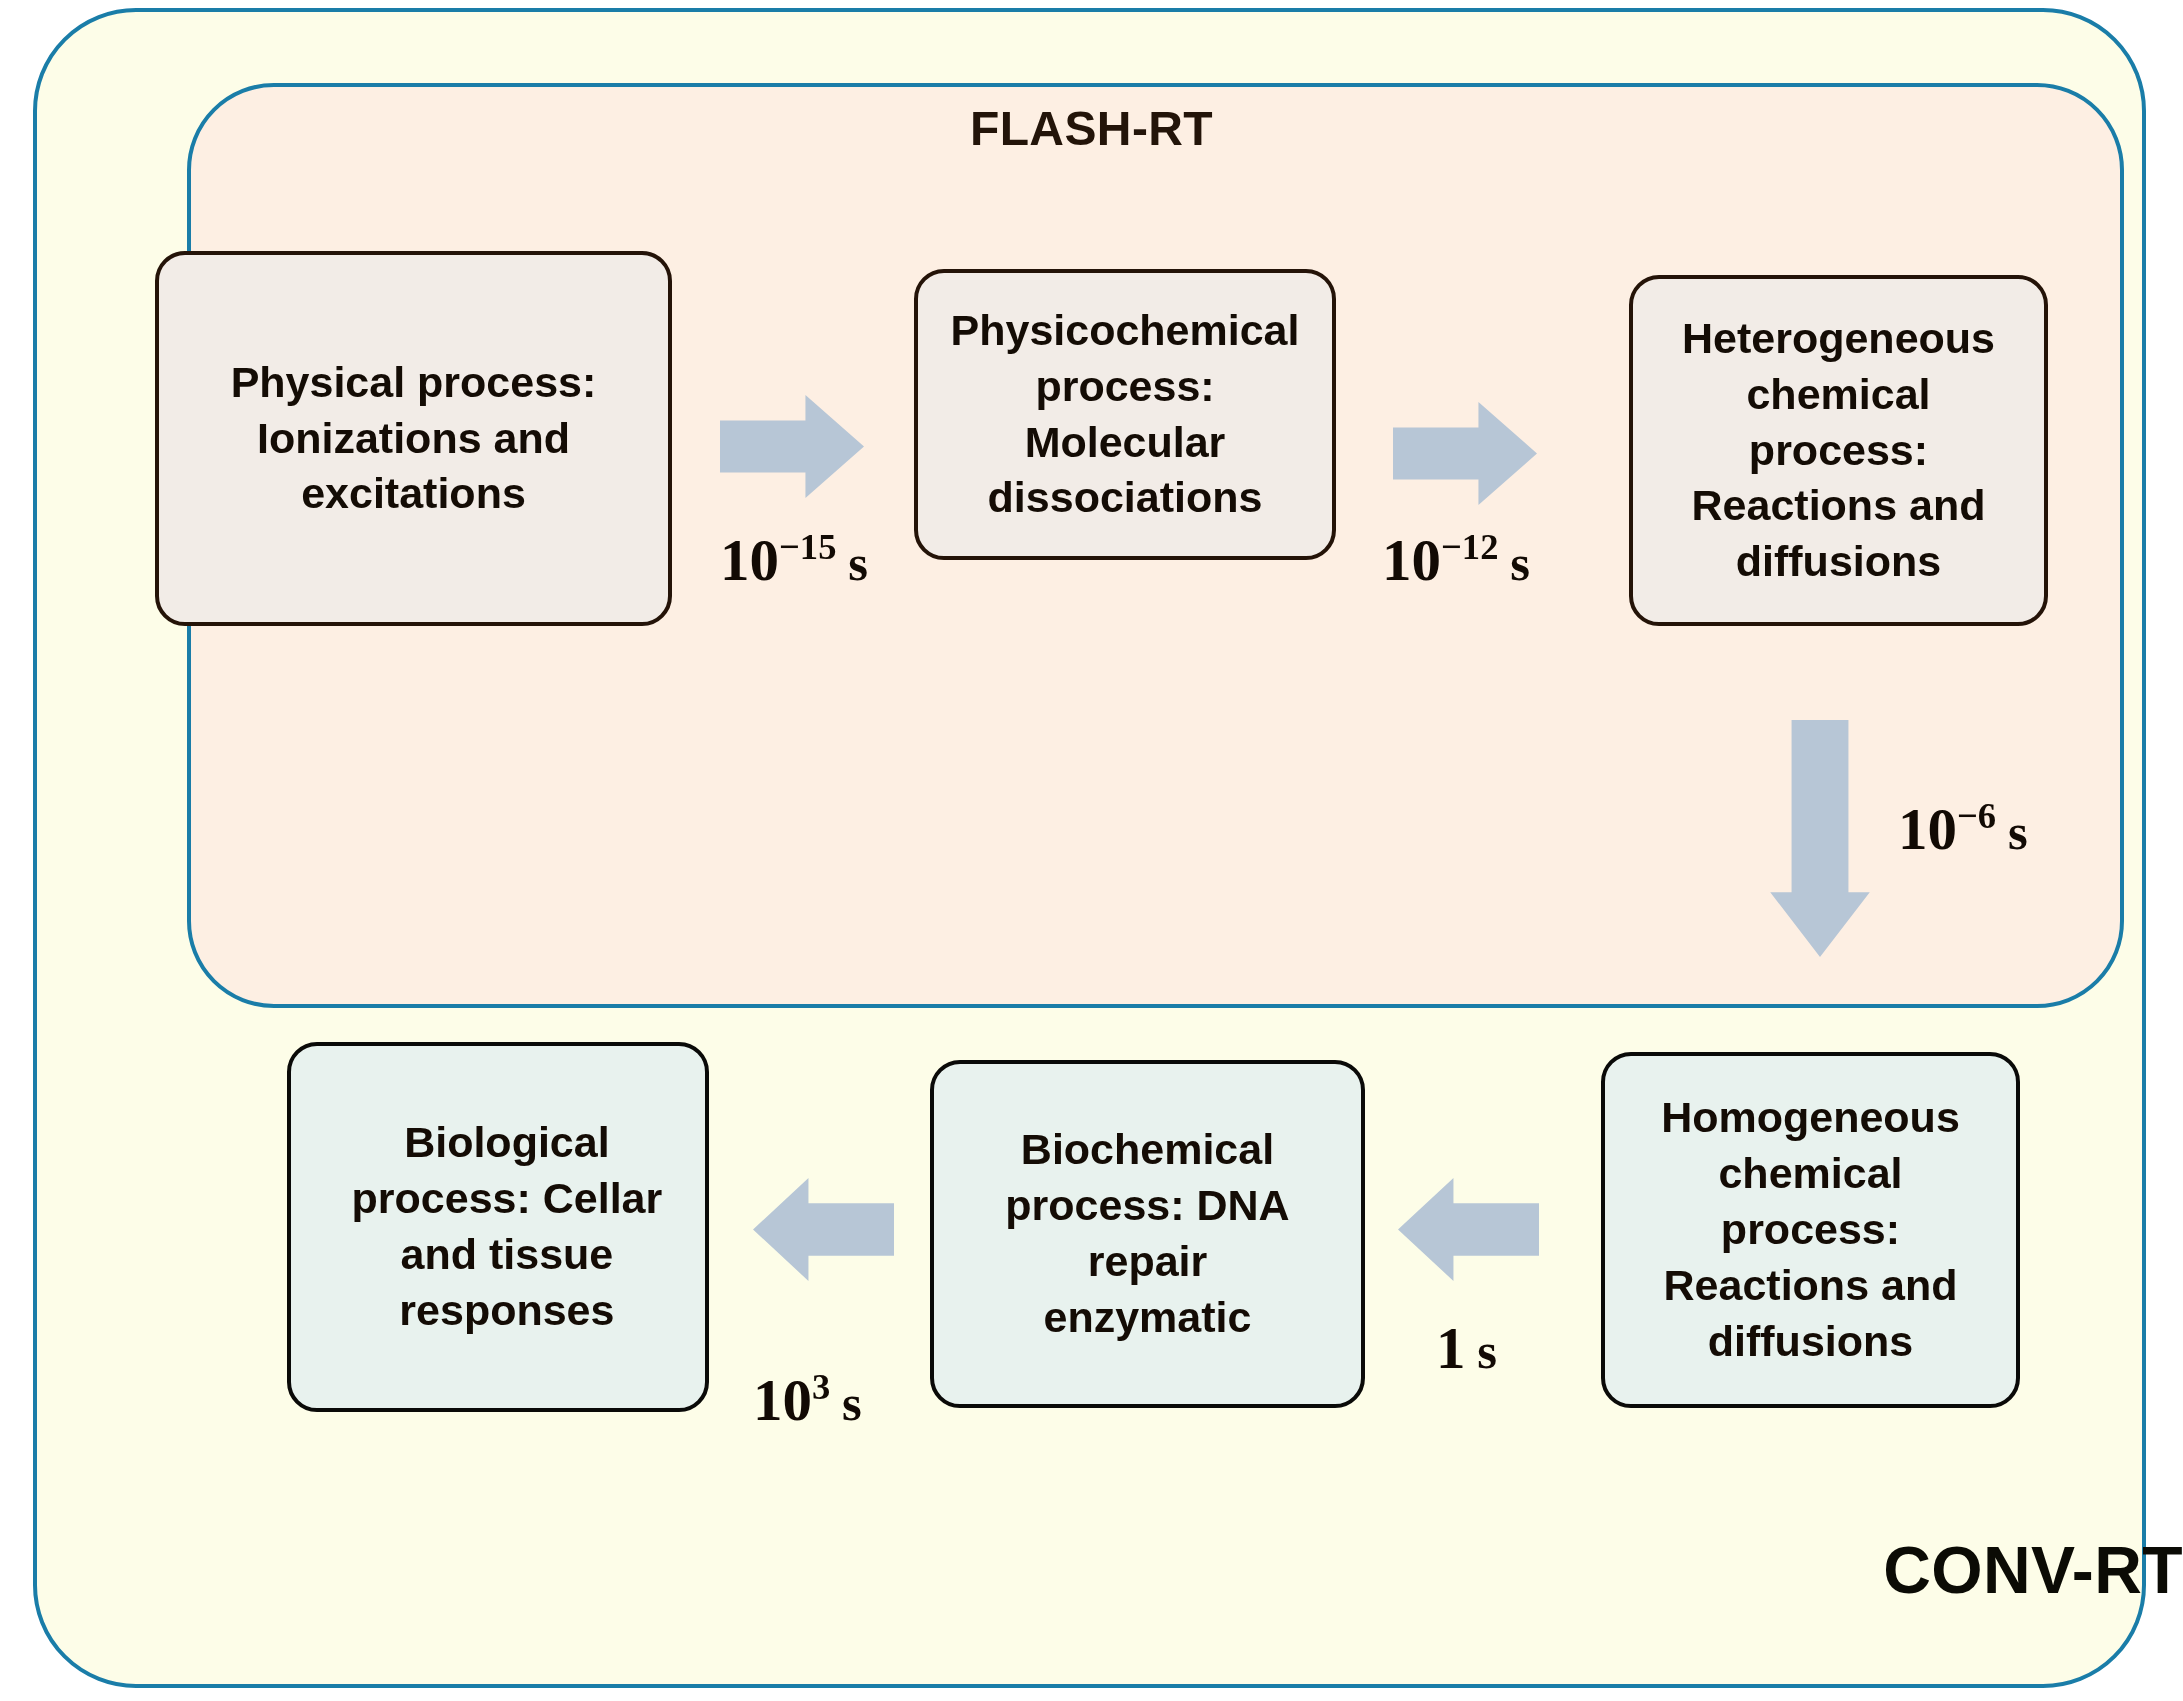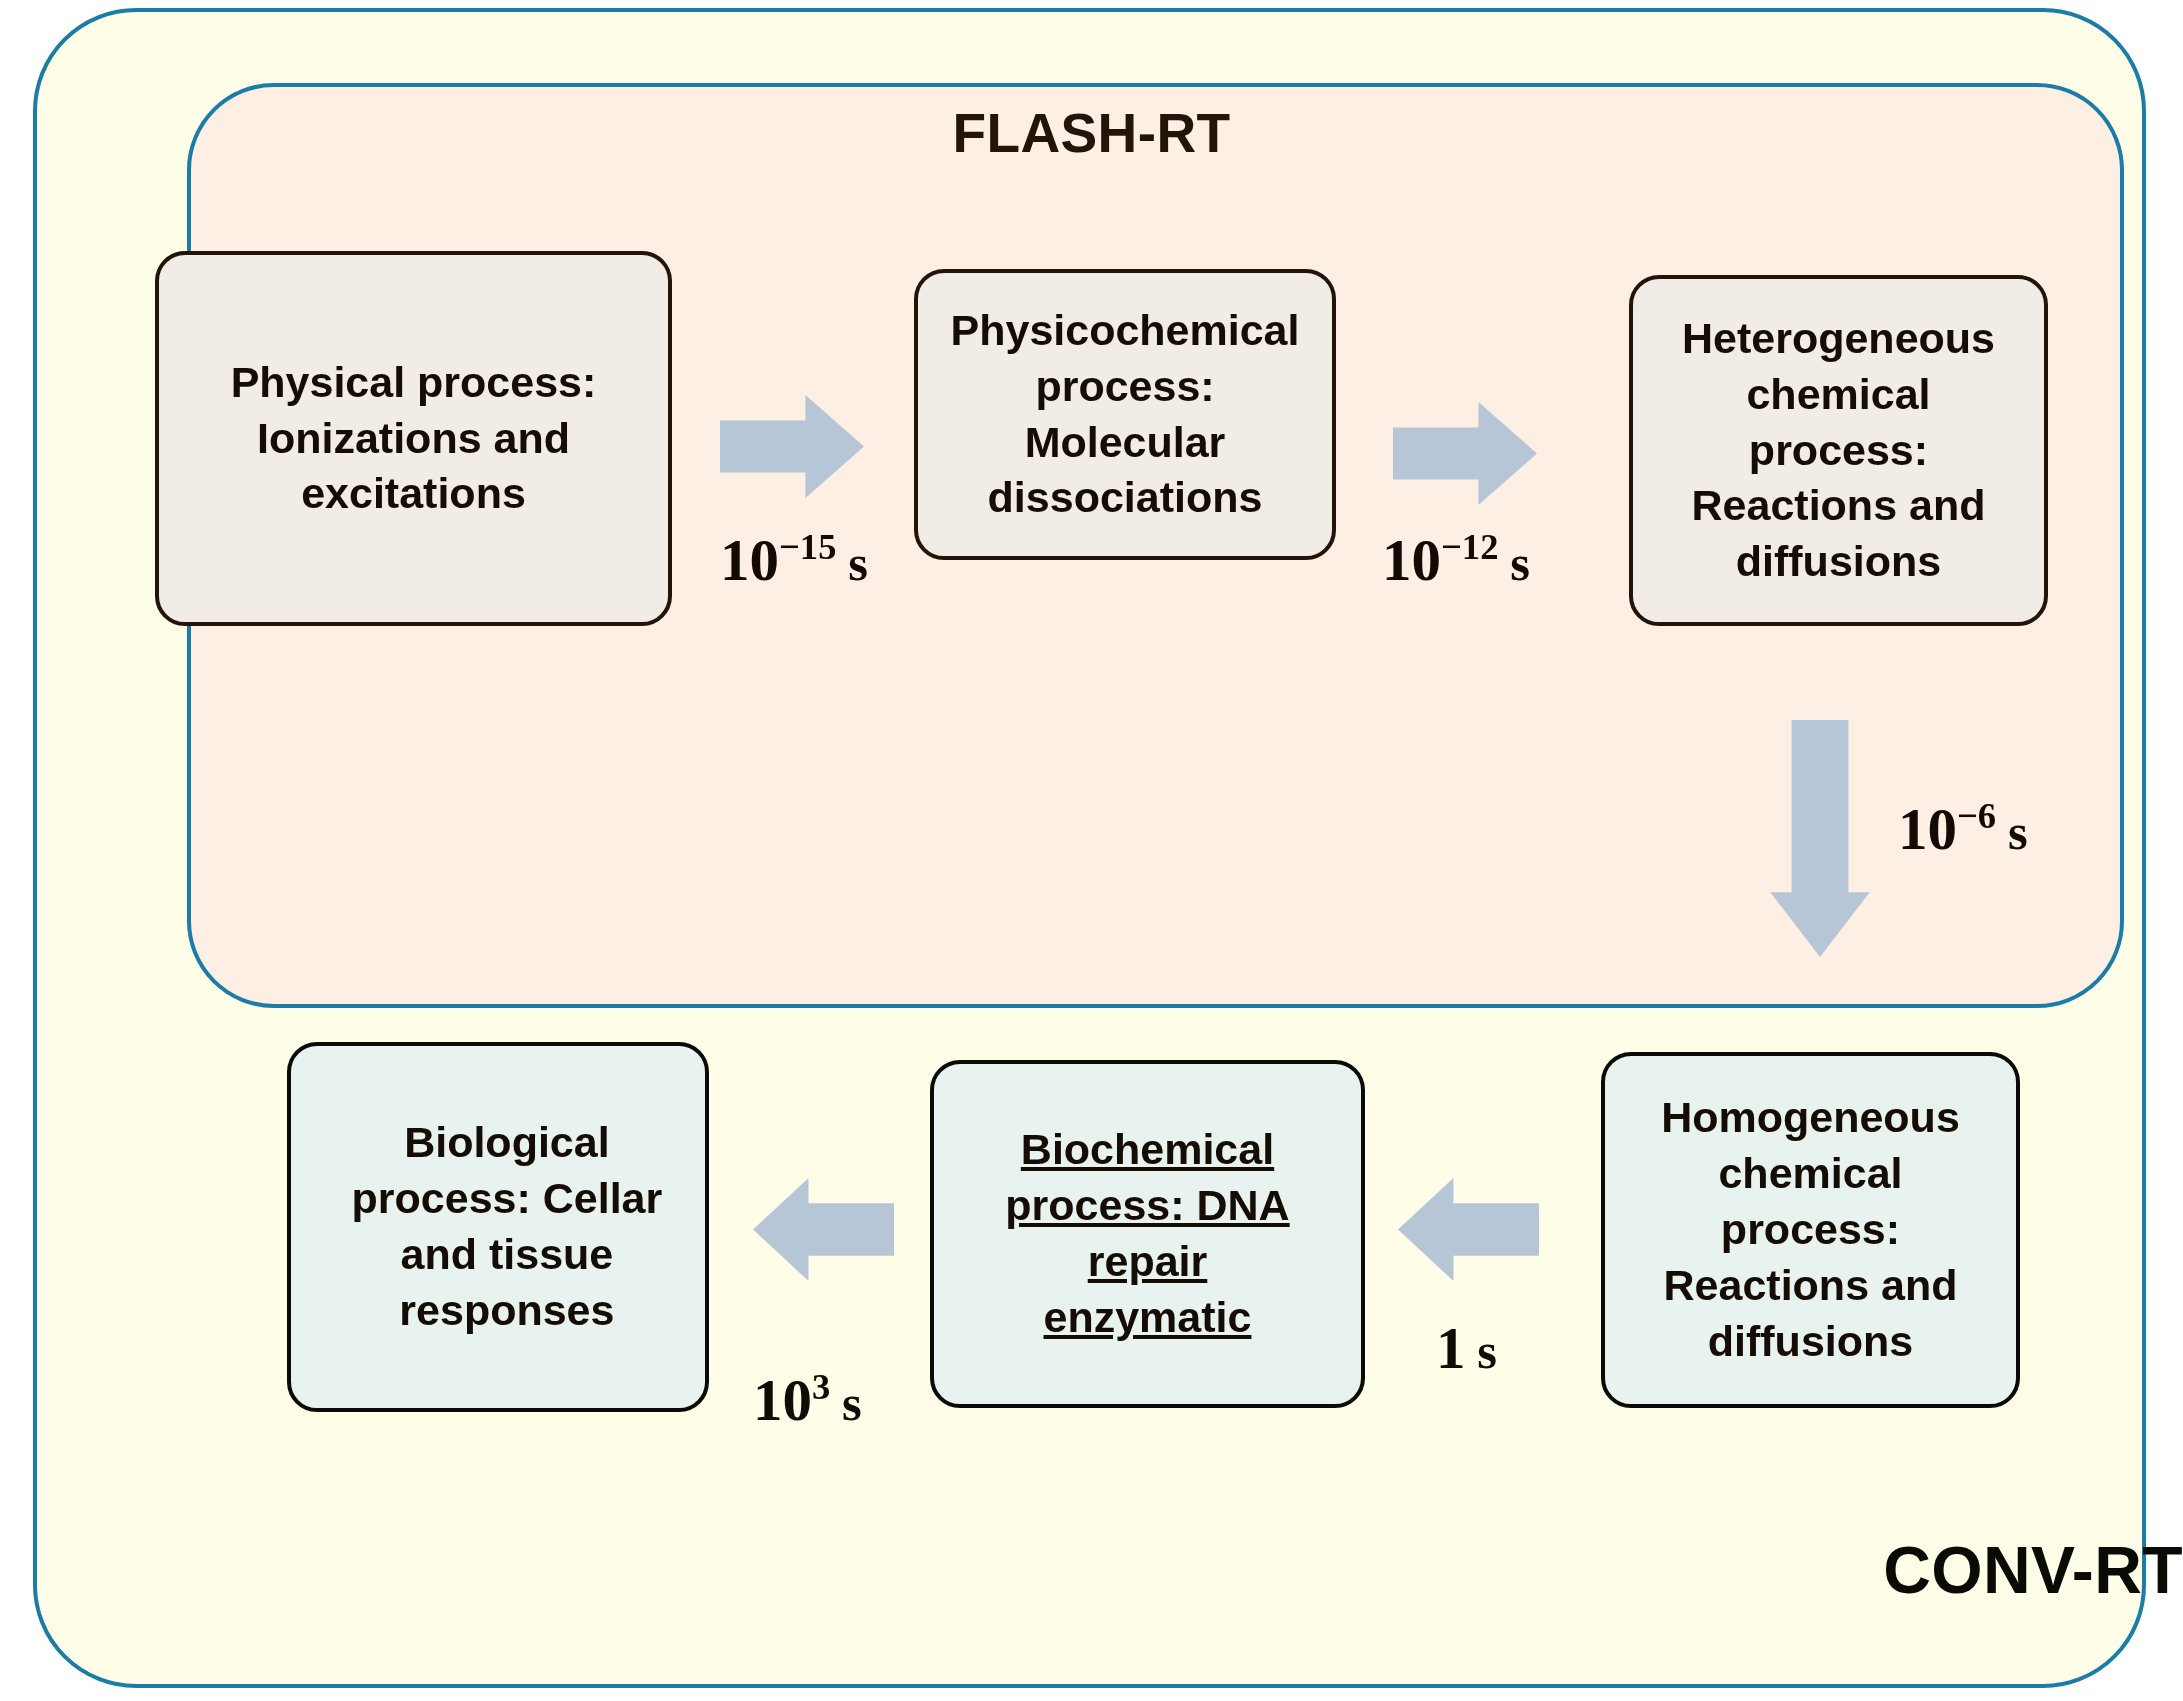--- a/index.html
+++ b/index.html
@@ -47,21 +47,21 @@
     font-weight: bold;
     color: #1a1008;
     letter-spacing: 0.4px;
     white-space: nowrap;
   }
   #flash-title {
     left: 0;
     top: 101px;
     width: 2183px;
     text-align: center;
-    font-size: 55px;
+    font-size: 48px;
     color: #231409;
   }
   #conv-title {
     left: 0;
     top: 1532px;
     width: 2183px;
     text-align: right;
     font-size: 66px;
     color: #0b0b05;
   }
@@ -89,21 +89,21 @@
     background: #e8f2ee;
     border-color: #0a0a08;
   }
   .box-text { display: block; white-space: pre-line; }
 
   
   #box-physical        { left: 155px;  top: 251px;  width: 517px;  height: 375px; font-size: 43px; }
   #box-physicochemical { left: 914px; top: 269px;  width: 422px;  height: 291px; font-size: 43px; }
   #box-heterogeneous   { left: 1601px; top: 275px;  width: 419px;  height: 351px; font-size: 43px; margin-left: 28px; }
   #box-homogeneous     { left: 1601px; top: 1052px; width: 419px;  height: 356px; font-size: 43px; }
-  #box-biochemical     { left: 930px; top: 1060px; width: 435px;  height: 348px; font-size: 43px; text-decoration: underline; }
+  #box-biochemical     { left: 930px; top: 1060px; width: 435px;  height: 348px; font-size: 43px; }
   #box-biological      { left: 287px;  top: 1042px; width: 422px;  height: 370px; font-size: 43px; padding-left: 32px; }
 
   
   .arrow {
     position: absolute;
     display: block;
   }
   .arrow svg { display: block; }
 
   #arrow-1 { left: 720px;  top: 395px;  width: 144px; height: 103px; }

